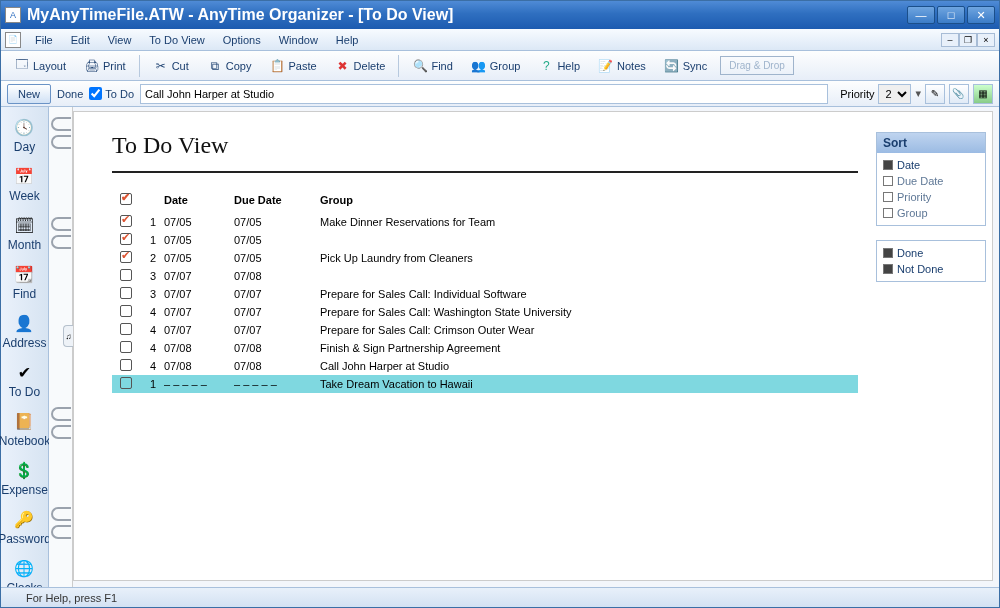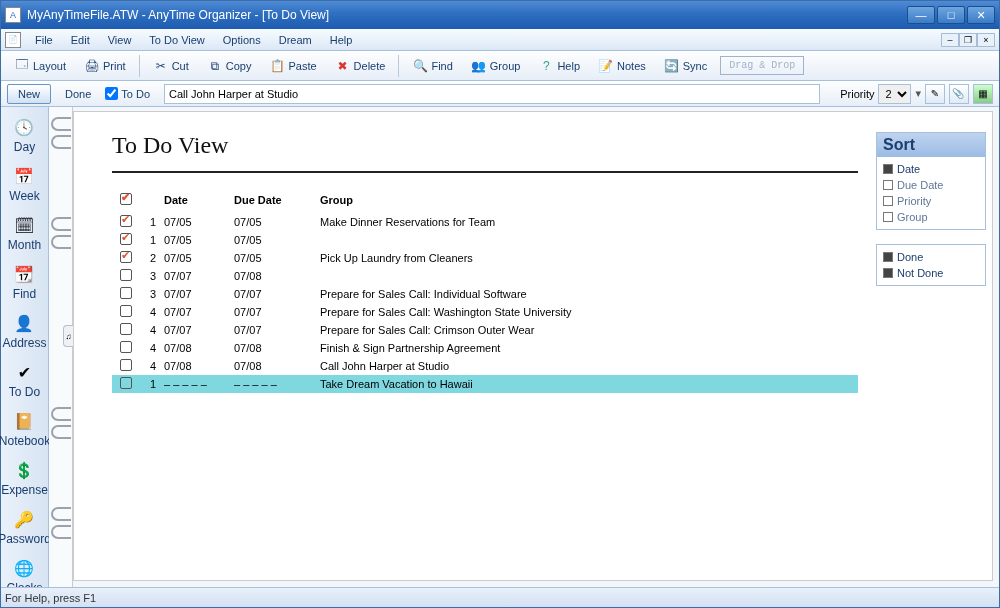--- a/index.html
+++ b/index.html
@@ -2,37 +2,37 @@
 <html><head>
 <meta charset="utf-8">
 <style>
 * { box-sizing: border-box; margin: 0; padding: 0; font-family: Tahoma, Arial, sans-serif; font-size: 11px; }
 body { background: #d5e4f2; overflow: hidden; }
 
 .window { width: 1000px; height: 608px; background: #fff; display: flex; flex-direction: column; border: 1px solid #3b6ea5; }
 
 .titlebar { height: 28px; background: linear-gradient(to bottom, #4f8bd6, #2f6fc0 45%, #1c5bb0); display: flex; align-items: center; padding: 0 4px; color: #fff; }
 .titlebar .tb-icon { width: 16px; height: 16px; margin-right: 6px; background: #fff; border:1px solid #888; display:inline-flex; align-items:center; justify-content:center; font-size:9px; color:#2f6fc0;}
-.titlebar .title-text { font-weight: normal; flex: 1; font-size: 12px; }
+.titlebar .title-text { font-weight: bold; flex: 1; font-size: 16px; }
 .titlebar .win-btns { display: flex; gap: 2px; }
 .titlebar .win-btn { width: 28px; height: 18px; background: linear-gradient(#6fa5e0,#3b7cc8); border: 1px solid #1b4f8a; border-radius: 2px; color:#fff; display:flex; align-items:center; justify-content:center; font-size:11px; cursor:pointer;}
 
 .menubar { height: 22px; background: linear-gradient(#f7fbff,#dce8f6); border-bottom:1px solid #a8c0dc; display:flex; align-items:center; padding: 0 4px; gap:2px;}
 .menubar .app-icon { width:16px; height:16px; background:#fff; border:1px solid #888; margin-right:4px; display:inline-flex; align-items:center; justify-content:center; font-size:8px;}
 .menubar .menu-item { padding: 3px 8px; color:#1a3e6e; cursor:pointer; border-radius:2px;}
 .menubar .mdi-btns { margin-left:auto; display:flex; gap:0;}
 .menubar .mdi-btn { width:18px; height:14px; border:1px solid #a7bcd6; background:#e8f0fa; font-size:9px; display:flex;align-items:center;justify-content:center; cursor:pointer;}
 
 .toolbar { height: 30px; background: linear-gradient(#fdfefe,#e7eef8); border-bottom:1px solid #a8c0dc; display:flex; align-items:center; padding:0 6px; gap:4px;}
 .tool-btn { display:flex; align-items:center; gap:3px; padding:3px 6px; border:1px solid transparent; border-radius:2px; cursor:pointer; color:#1a3e6e; }
 .tool-sep { width:1px; height:22px; background:#b7c9de; margin:0 2px;}
 .tool-icon { width:16px; height:16px; display:inline-flex; align-items:center; justify-content:center; font-size:12px;}
-.drag-drop { border:1px solid #9fb4cc; padding:3px 8px; color:#9fb4cc; font-size:10px; margin-left:2px;font-family:Liberation Mono, monospace;}
-
-.subbar { height: 26px; background: linear-gradient(#fdfefe,#e7eef8); border-bottom:1px solid #a8c0dc; display:flex; align-items:center; padding:0 6px; gap:14px;}
+.drag-drop { border:1px solid #9fb4cc; padding:3px 8px; color:#9fb4cc; font-size:10px; margin-left:2px;}
+
+.subbar { height: 26px; background: linear-gradient(#fdfefe,#e7eef8); border-bottom:1px solid #a8c0dc; display:flex; align-items:center; padding:0 6px; gap:6px;}
 .btn-new { padding:3px 10px; border:1px solid #6a93c6; background:linear-gradient(#fff,#d0e1f5); border-radius:2px; color:#1a3e6e; cursor:pointer;}
 .sub-label { color:#1a3e6e; cursor:pointer;}
 .sub-check { display:flex; align-items:center; gap:3px; color:#1a3e6e;}
 .todo-input { flex:1; height:20px; border:1px solid #a8c0dc; padding:0 4px; background:#fff; margin:0 6px 0 0; color:#000;}
 .sub-right { display:flex; align-items:center; gap:4px;}
 .prio-select { border:1px solid #a8c0dc; height:20px; padding:0 2px;}
 .mini-btn { width:20px; height:20px; border:1px solid #a8c0dc; background:linear-gradient(#fff,#e0eaf6); display:flex;align-items:center;justify-content:center; font-size:10px; cursor:pointer;}
 
 .body-area { flex:1; display:flex; background:#f3f6fb; min-height:0;}
 
@@ -57,28 +57,28 @@
 .col-pri { width:24px; text-align:right; padding-right:8px;}
 .col-date { width:70px;}
 .col-due { width:86px;}
 .col-desc { flex:1;}
 .col-group { width:64px; font-weight:bold; text-align:left;}
 .chk { display:inline-block; width:12px; height:12px; border:1px solid #555; border-radius:2px; position:relative;}
 .chk.done::after{ content:'✔'; color:#d53; font-size:11px; position:absolute; left:0; top:-3px;}
 
 .side-panels { width:116px; padding:20px 6px 6px 0; display:flex; flex-direction:column; gap:14px;}
 .panel { border:1px solid #a8c0dc;}
-.panel-head { background:linear-gradient(#bfd4ef,#9bbbe3); font-size:16px; font-weight:bold; color:#1a3e6e; padding:3px 6px;}
+.panel-head { background:linear-gradient(#bfd4ef,#9bbbe3); font-size:12px; font-weight:bold; color:#1a3e6e; padding:3px 6px;}
 .panel-body { padding:4px 6px;}
 .opt { display:flex; align-items:center; gap:4px; padding:2px 0; color:#5f7896; cursor:pointer;}
 .opt.on { color:#1a3e6e;}
 .box-ind { width:10px; height:10px; border:1px solid #777;}
 .box-ind.on { background:#444;}
 
-.statusbar { height:20px; background:linear-gradient(#e8f0fa,#d3e1f2); border-top:1px solid #a8c0dc; display:flex; align-items:center; padding:0 4px; color:#333;}
+.statusbar { height:20px; background:linear-gradient(#e8f0fa,#d3e1f2); border-top:1px solid #a8c0dc; display:flex; align-items:center; padding:0 25px; color:#333;}
 </style>
 </head>
 <body>
 
 <div class="window">
 
   <div class="titlebar">
     <span class="tb-icon">A</span>
     <span class="title-text">MyAnyTimeFile.ATW - AnyTime Organizer - [To Do View]</span>
     <div class="win-btns">
@@ -88,21 +88,21 @@
     </div>
   </div>
 
   <div class="menubar">
     <span class="app-icon">📄</span>
     <span class="menu-item">File</span>
     <span class="menu-item">Edit</span>
     <span class="menu-item">View</span>
     <span class="menu-item">To Do View</span>
     <span class="menu-item">Options</span>
-    <span class="menu-item">Dream</span>
+    <span class="menu-item">Window</span>
     <span class="menu-item">Help</span>
     <div class="mdi-btns">
       <div class="mdi-btn">–</div>
       <div class="mdi-btn">❐</div>
       <div class="mdi-btn">×</div>
     </div>
   </div>
 
   <div class="toolbar">
     <div class="tool-btn">

